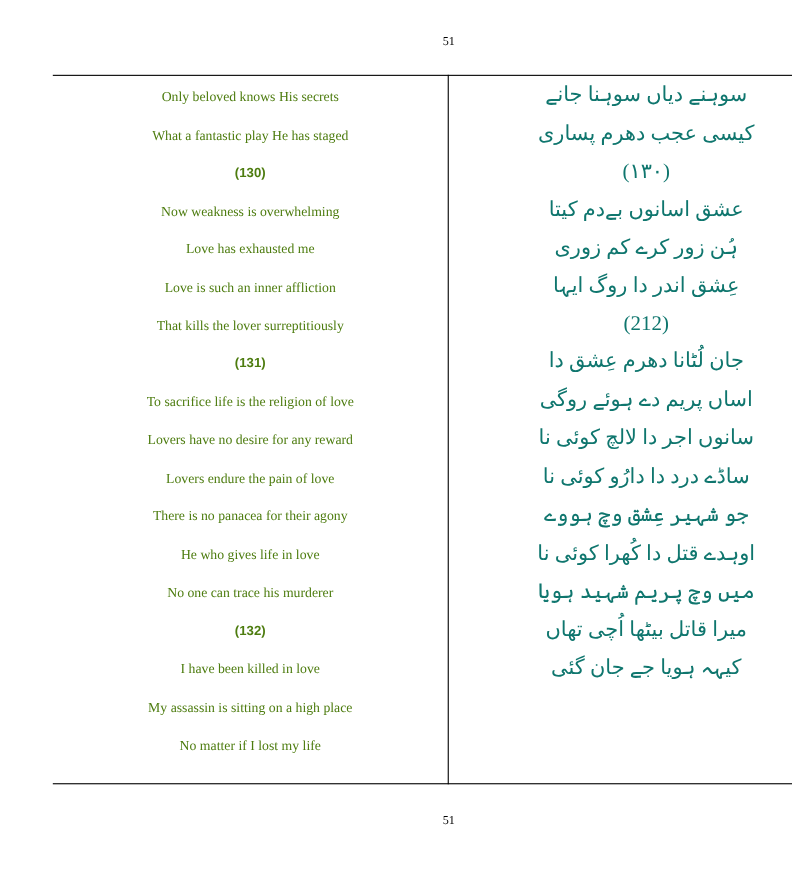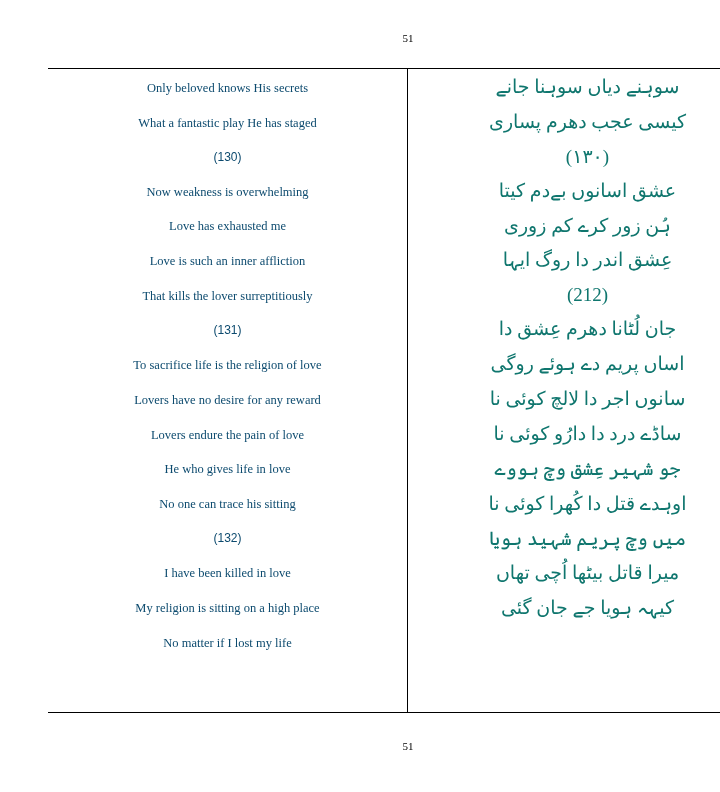--- a/index.html
+++ b/index.html
@@ -84,27 +84,27 @@
     padding: 12px 22px 0 22px;
   }
   .col-urdu {
     width: 361px;
     padding: 8px 26px 0 26px;
   }
   .line-en {
     text-align: center;
     font-size: 12.5px;
     font-family: "Liberation Serif", serif;
-    color: #0c4a6e;
+    color: #4d7c0f;
     line-height: 1.15;
     margin: 0 0 20.5px 0;
     white-space: nowrap;
   }
   .line-en.num {
-    font-weight: normal;
+    font-weight: bold;
     font-family: "Liberation Sans", sans-serif;
     font-size: 12px;
     margin-bottom: 20px;
     margin-top: 2px;
   }
   .line-ur {
     text-align: center;
     direction: rtl;
     font-size: 19px;
     font-family: Liberation Serif, serif;
@@ -135,25 +135,26 @@
       <div class="line-en">What a fantastic play He has staged</div>
       <div class="line-en num">(130)</div>
       <div class="line-en">Now weakness is overwhelming</div>
       <div class="line-en">Love has exhausted me</div>
       <div class="line-en">Love is such an inner affliction</div>
       <div class="line-en">That kills the lover surreptitiously</div>
       <div class="line-en num">(131)</div>
       <div class="line-en">To sacrifice life is the religion of love</div>
       <div class="line-en">Lovers have no desire for any reward</div>
       <div class="line-en">Lovers endure the pain of love</div>
+      <div class="line-en">There is no panacea for their agony</div>
       <div class="line-en">He who gives life in love</div>
-      <div class="line-en">No one can trace his sitting</div>
+      <div class="line-en">No one can trace his murderer</div>
       <div class="line-en num">(132)</div>
       <div class="line-en">I have been killed in love</div>
-      <div class="line-en">My religion is sitting on a high place</div>
+      <div class="line-en">My assassin is sitting on a high place</div>
       <div class="line-en">No matter if I lost my life</div>
     </div>
 
     <div class="col col-urdu">
       <div class="line-ur">سوہنے دیاں سوہنا جانے</div>
       <div class="line-ur">کیسی عجب دھرم پساری</div>
       <div class="line-ur num">(۱۳۰)</div>
       <div class="line-ur">عشق اسانوں بےدم کیتا</div>
       <div class="line-ur">ہُن زور کرے کم زوری</div>
       <div class="line-ur">عِشق اندر دا روگ ایہا</div>

